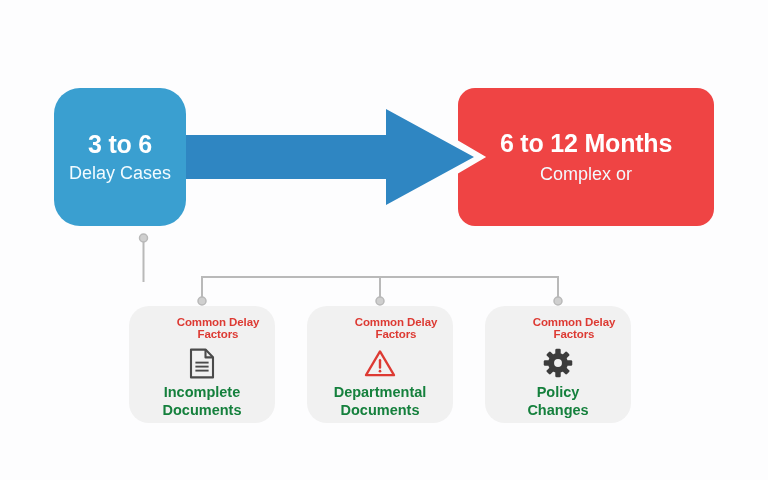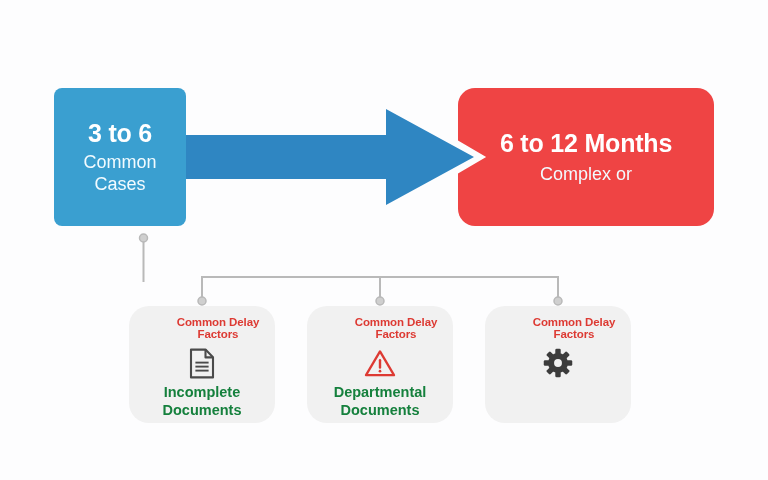--- a/index.html
+++ b/index.html
@@ -41,21 +41,21 @@
     text-align: center;
     color: #ffffff;
   }
 
   #phase-left {
     left: 54px;
     top: 88px;
     width: 132px;
     height: 138px;
     background: #3a9fd0;
-    border-radius: 8px;
+    border-radius: 26px;
     padding: 0 8px;
   }
   
   #phase-left::after {
     content: "";
     position: absolute;
     right: -10px;
     top: 50%;
     transform: translateY(-50%);
     width: 14px;
@@ -161,21 +161,21 @@
 
     <circle cx="202" cy="301" r="4" fill="#cfcfcf" stroke="#b9b9b9" stroke-width="1.5"></circle>
     <circle cx="380" cy="301" r="4" fill="#cfcfcf" stroke="#b9b9b9" stroke-width="1.5"></circle>
     <circle cx="558" cy="301" r="4" fill="#cfcfcf" stroke="#b9b9b9" stroke-width="1.5"></circle>
   </svg>
 
   <div class="phase-box" id="phase-left">
     <div class="phase-title">
       <span>3 to 6</span><br>
     </div>
-    <div class="phase-sub">Common Cases</div>
+    <div class="phase-sub">Delay Cases</div>
   </div>
 
   <svg id="flow-arrow" viewBox="0 0 290 100" xmlns="http://www.w3.org/2000/svg">
     <path fill="#2f86c2" d="M 0 28 L 200 28 L 200 2 L 288 50 L 200 98 L 200 72 L 0 72 Z"></path>
   </svg>
 
   <div class="phase-box" id="phase-right">
     <div class="phase-title">6 to 12 Months</div>
     <div class="phase-sub">
       <span>Complex or</span><br>
@@ -217,15 +217,17 @@
         <g fill="#3c3c3c">
           <rect x="13.1" y="0.8" width="5.8" height="30.4" rx="1.4"></rect>
           <rect x="13.1" y="0.8" width="5.8" height="30.4" rx="1.4" transform="rotate(45 16 16)"></rect>
           <rect x="13.1" y="0.8" width="5.8" height="30.4" rx="1.4" transform="rotate(90 16 16)"></rect>
           <rect x="13.1" y="0.8" width="5.8" height="30.4" rx="1.4" transform="rotate(135 16 16)"></rect>
           <circle cx="16" cy="16" r="10.6"></circle>
         </g>
         <circle cx="16" cy="16" r="4.2" fill="#f1f1f1"></circle>
       </svg>
     </div>
+    <div class="card-label">Policy
+Changes</div>
   </div>
 
 </div>
 
 </body></html>

